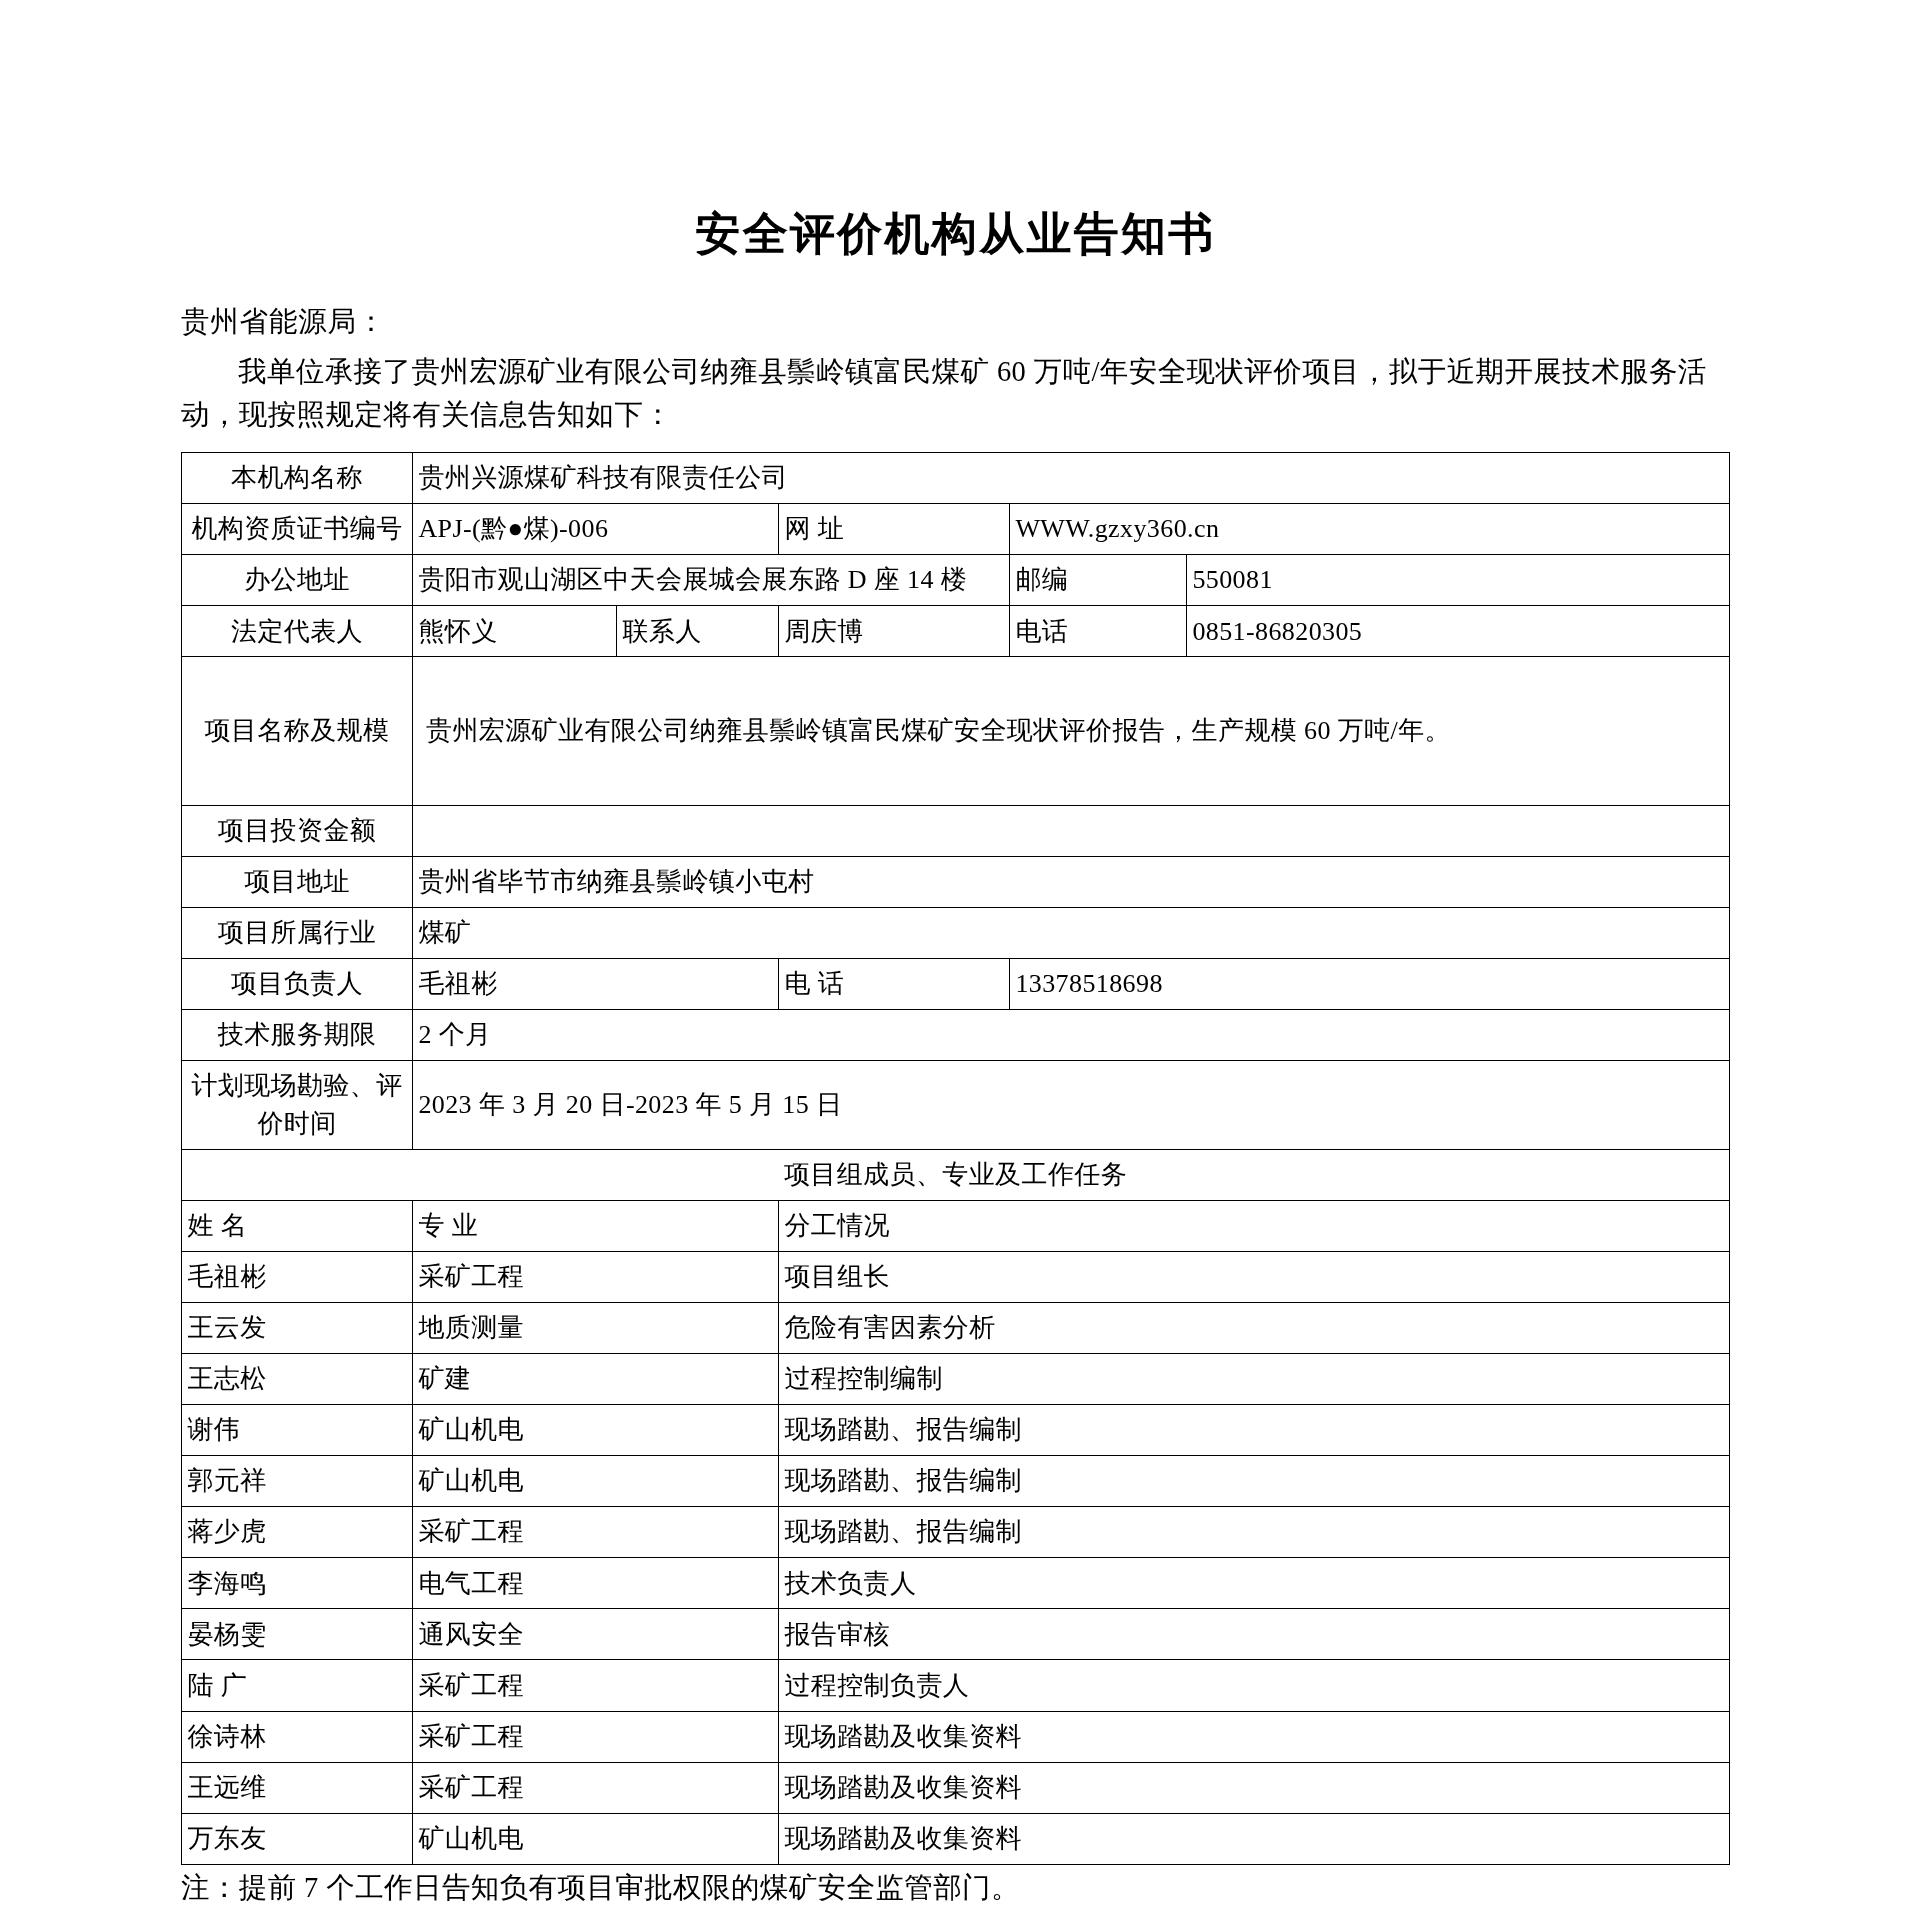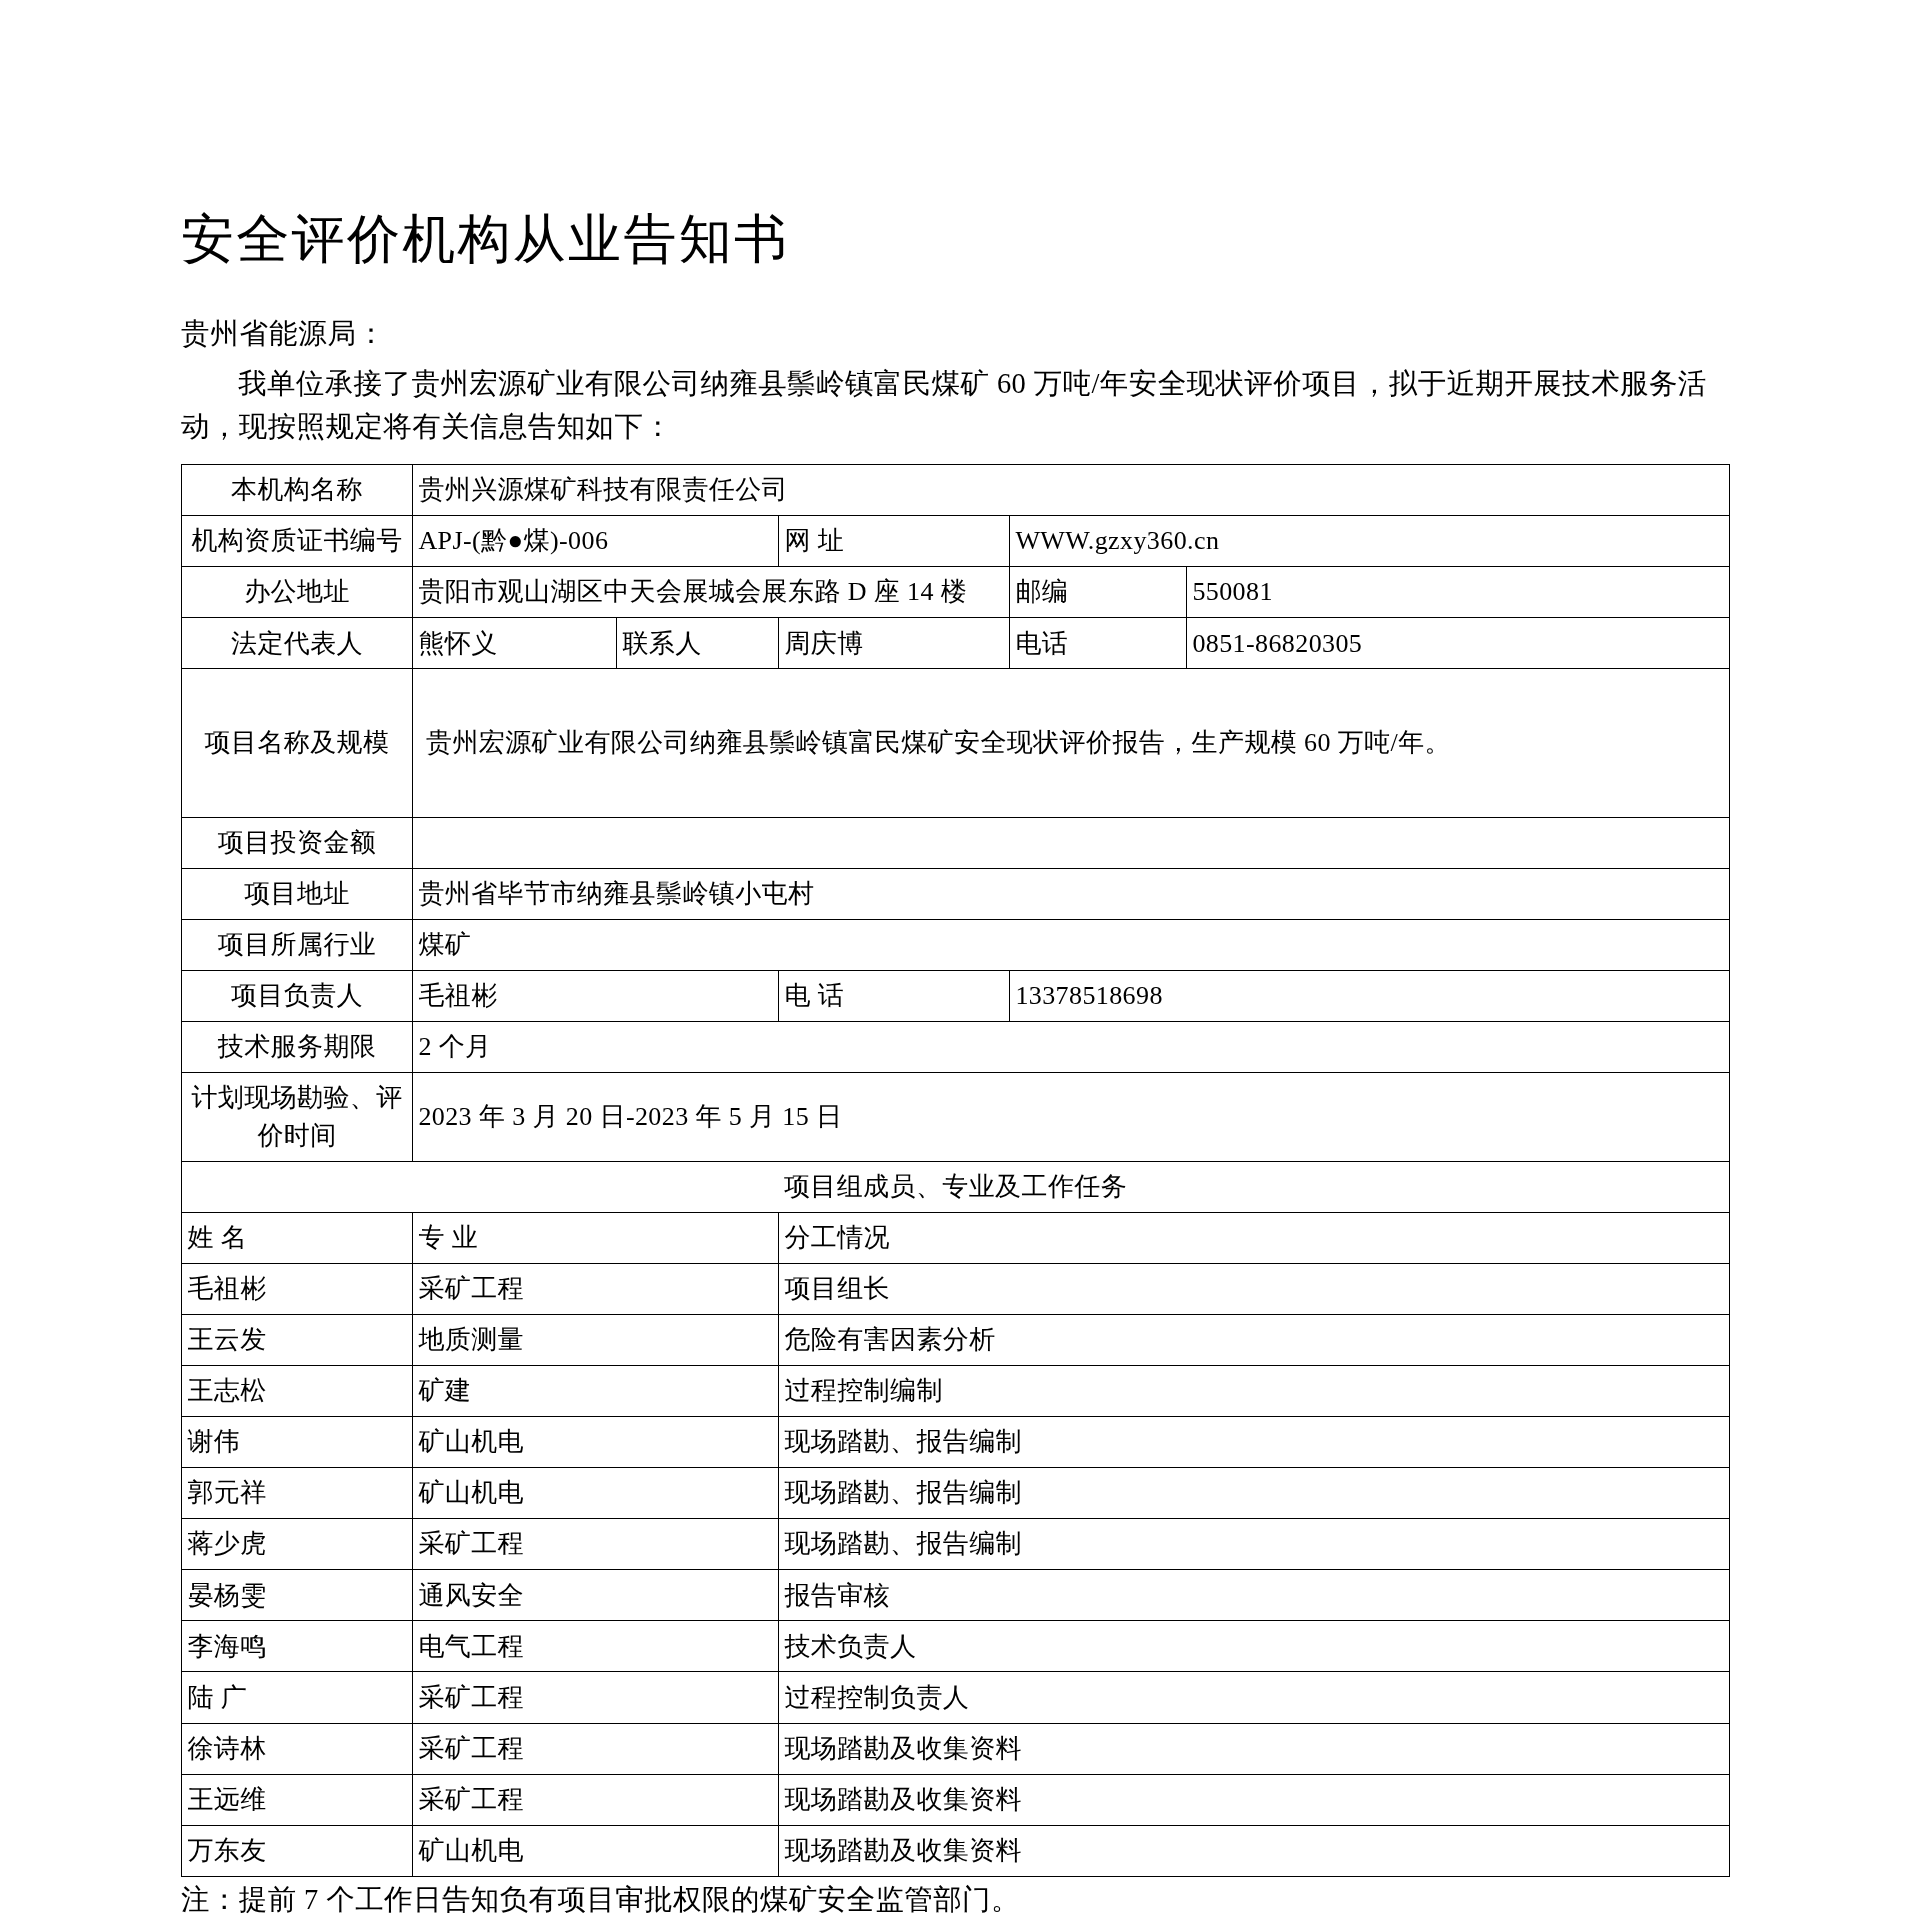--- a/index.html
+++ b/index.html
@@ -16,23 +16,23 @@
     overflow: hidden;
   }
   .page {
     position: relative;
     width: 1911px;
     height: 2702px;
     box-sizing: border-box;
     padding: 0 181px;
   }
   .doc-title {
-    text-align: left;
-    font-size: 53px;
-    font-weight: normal;
+    text-align: center;
+    font-size: 45px;
+    font-weight: bold;
     letter-spacing: 2.3px;
     margin-top: 204px;
     margin-bottom: 0;
     font-family: "Liberation Serif", "DejaVu Serif", serif;
   }
   .addressee {
     font-size: 28.5px;
     margin-top: 39px;
     margin-left: 0;
     letter-spacing: 0.8px;
@@ -185,30 +185,30 @@
         <td class="c">郭元祥</td>
         <td class="c" colspan="2">矿山机电</td>
         <td class="c" colspan="3">现场踏勘、报告编制</td>
       </tr>
       <tr class="row-h">
         <td class="c">蒋少虎</td>
         <td class="c" colspan="2">采矿工程</td>
         <td class="c" colspan="3">现场踏勘、报告编制</td>
       </tr>
       <tr class="row-h">
+        <td class="c">李海鸣</td>
+        <td class="c" colspan="2">电气工程</td>
+        <td class="c" colspan="3">技术负责人</td>
+      </tr>
+      <tr class="row-h">
         <td class="c">晏杨雯</td>
         <td class="c" colspan="2">通风安全</td>
         <td class="c" colspan="3">报告审核</td>
       </tr>
       <tr class="row-h">
-        <td class="c">李海鸣</td>
-        <td class="c" colspan="2">电气工程</td>
-        <td class="c" colspan="3">技术负责人</td>
-      </tr>
-      <tr class="row-h">
         <td class="c">陆  广</td>
         <td class="c" colspan="2">采矿工程</td>
         <td class="c" colspan="3">过程控制负责人</td>
       </tr>
       <tr class="row-h">
         <td class="c">徐诗林</td>
         <td class="c" colspan="2">采矿工程</td>
         <td class="c" colspan="3">现场踏勘及收集资料</td>
       </tr>
       <tr class="row-h">

